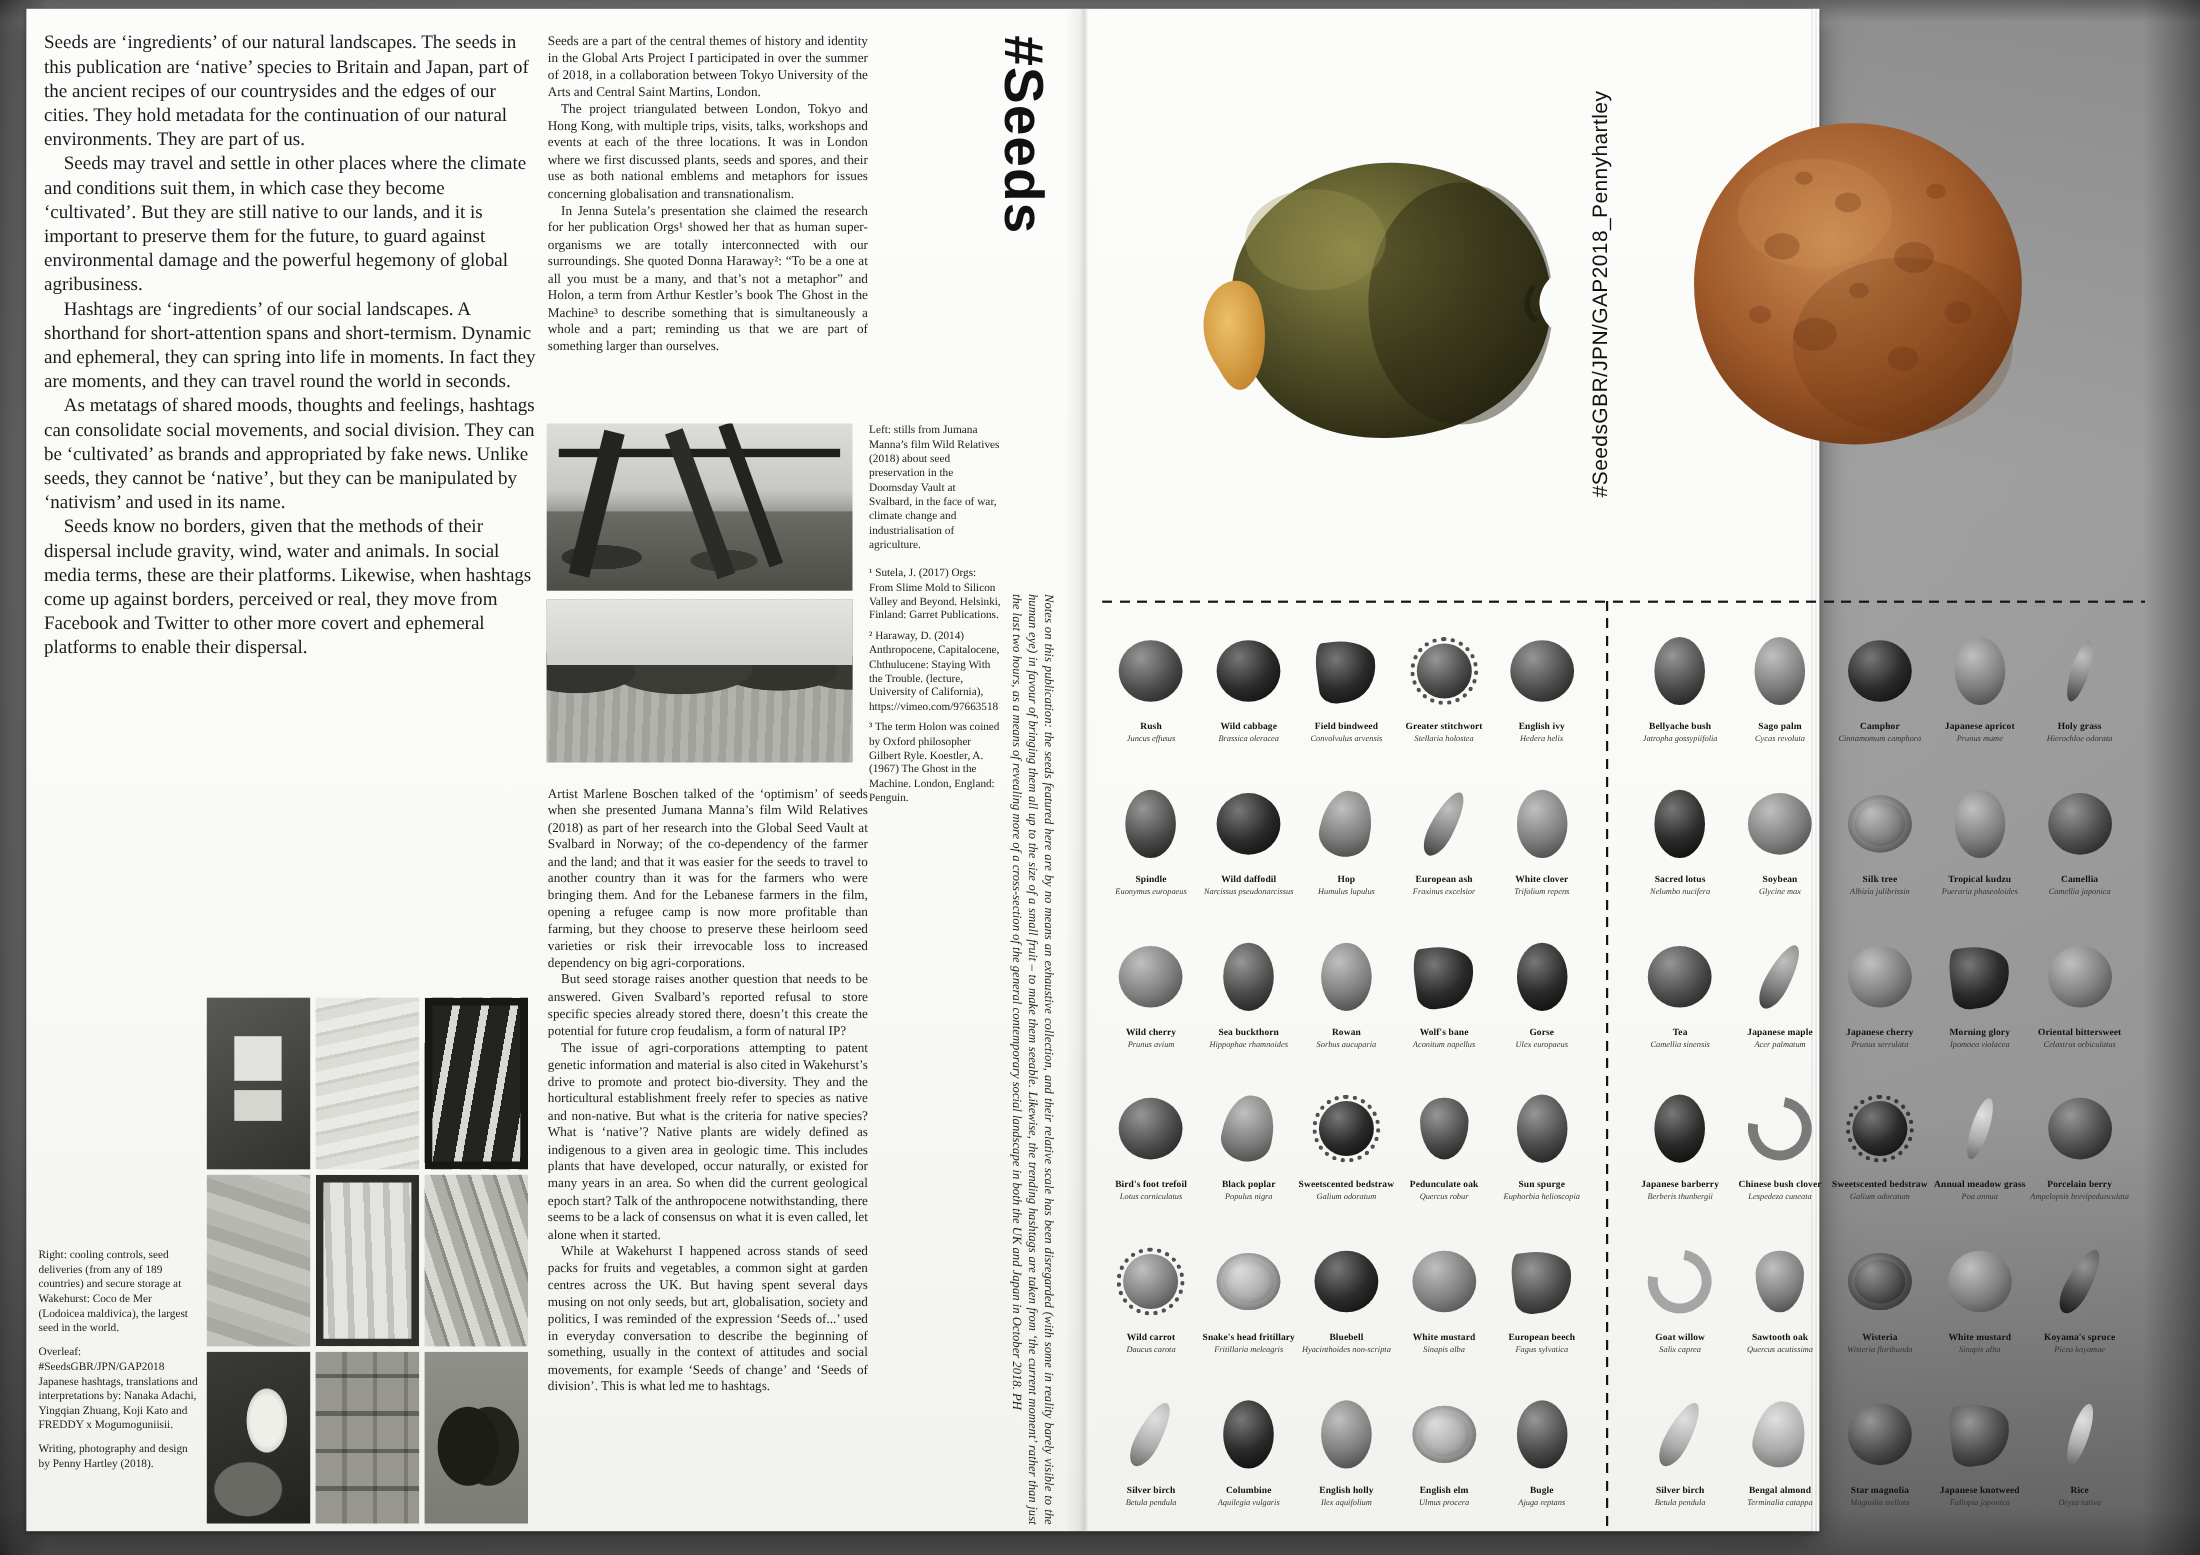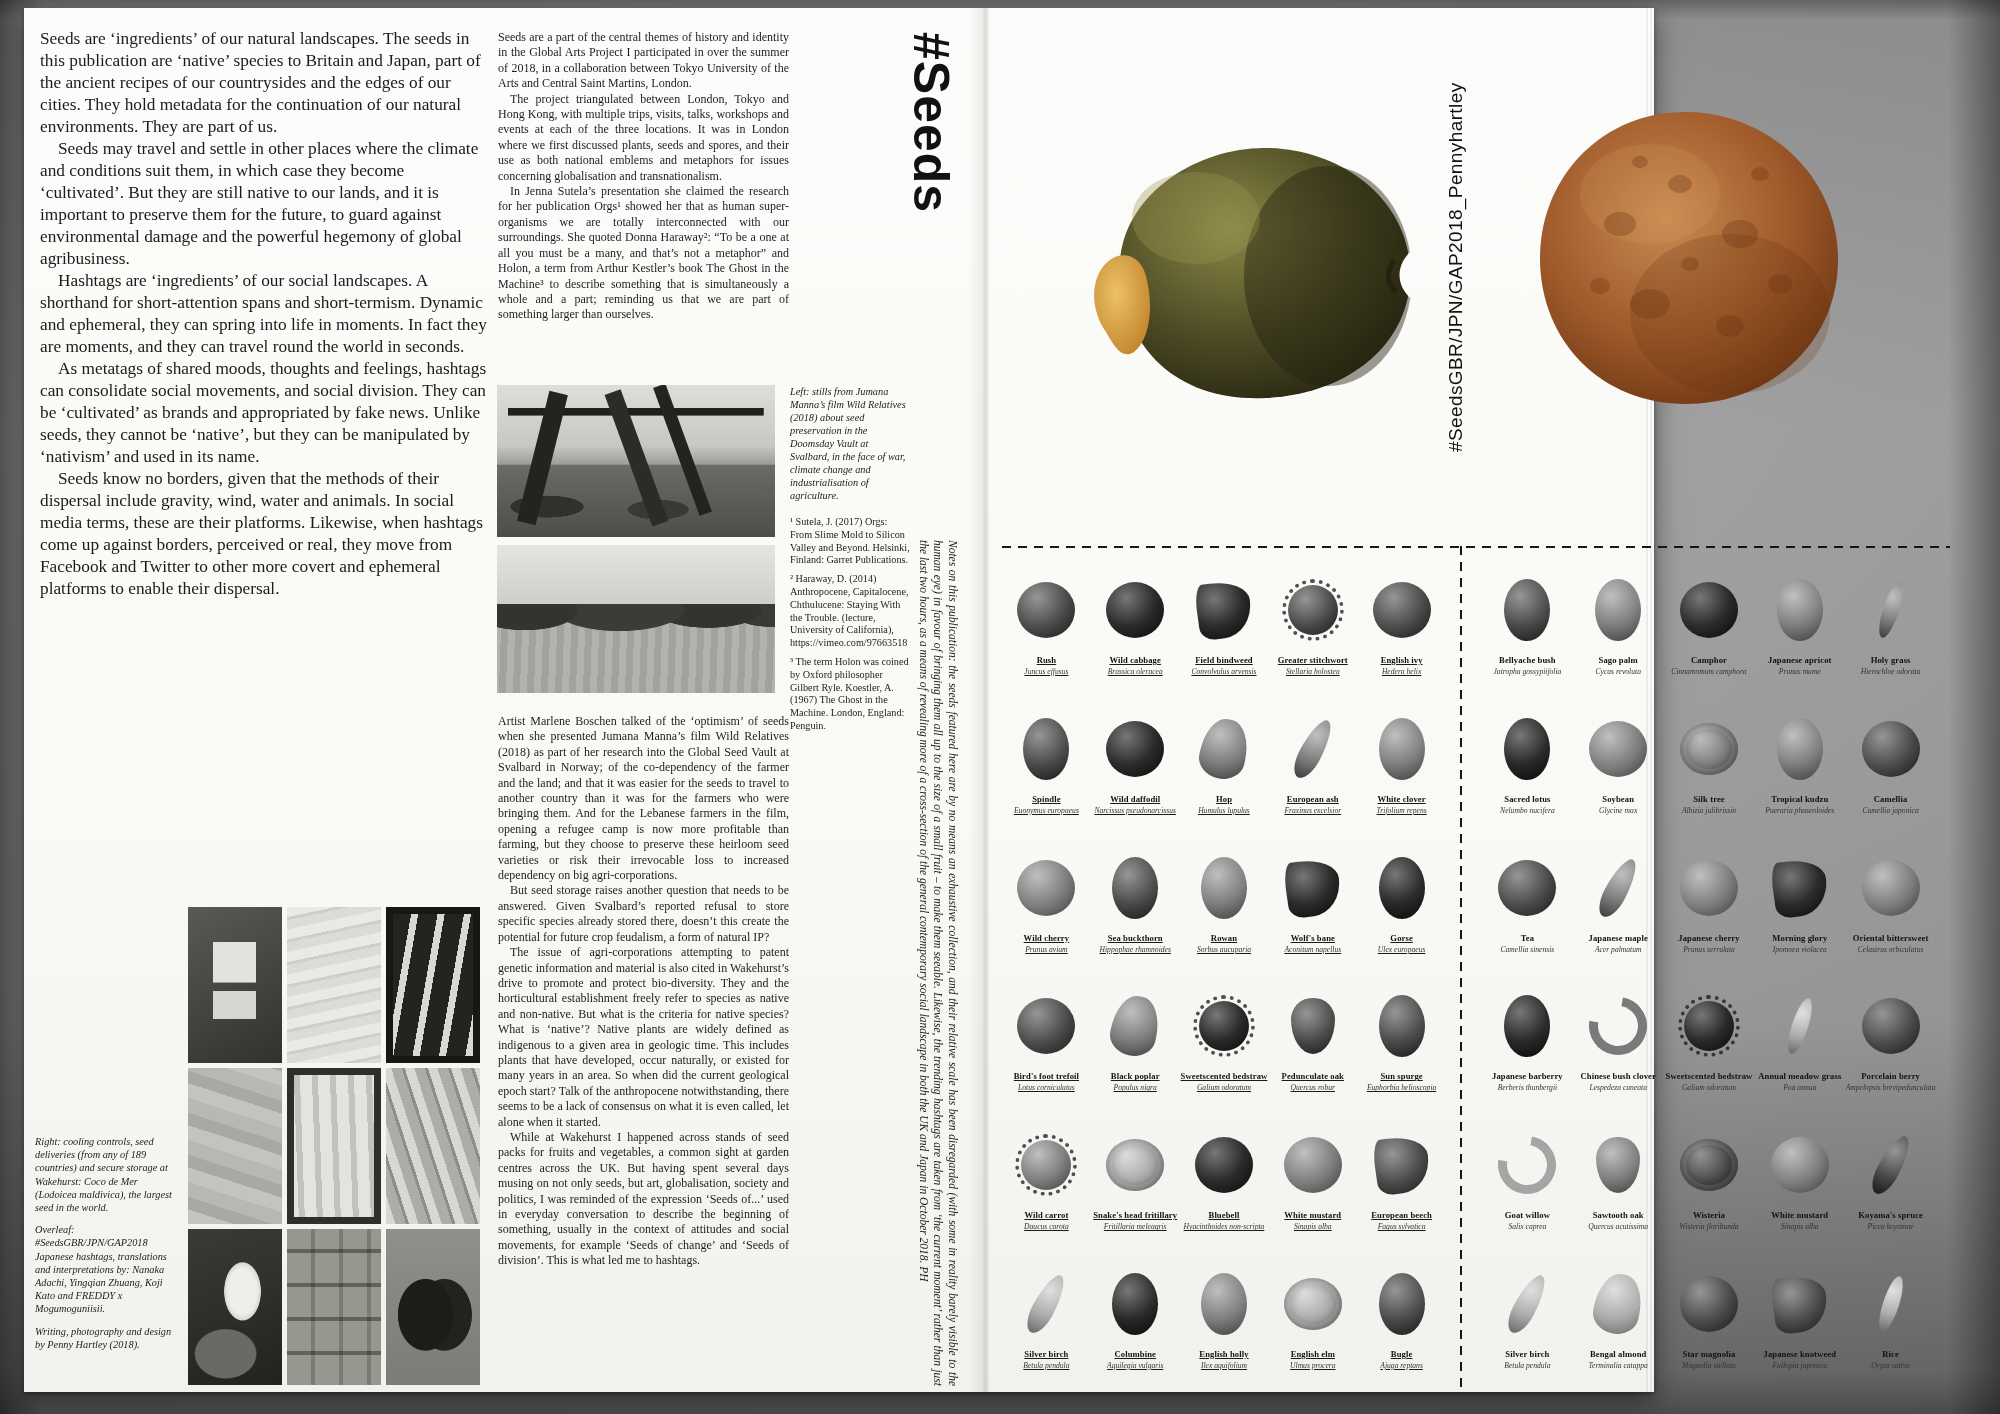--- a/index.html
+++ b/index.html
@@ -24,21 +24,21 @@
   .intro{position:absolute;left:16px;top:20px;width:450px;font-size:17.3px;line-height:22px;color:#1b1b1b;}
   .intro p{margin:0;}
   .intro p + p{text-indent:18px;}
   .article{font-size:12px;line-height:15.4px;text-align:justify;color:#1d1d1d;}
   .article p{margin:0;}
   .article p + p{text-indent:12px;}
   .article-top{position:absolute;left:474px;top:22px;width:291px;}
   .article-bottom{position:absolute;left:474px;top:706px;width:291px;}
 
   .caption-col{position:absolute;left:766px;top:377px;width:120px;}
-  .cap{font-style:italic;font-size:10.3px;line-height:13px;margin:0;color:#222;}
+  .cap{font-size:10.3px;line-height:13px;margin:0;color:#222;}
   .caption-col .cap{margin-bottom:14px;}
   .fn{font-size:10.2px;line-height:12.8px;margin:0 0 6px 0;color:#222;}
 
   .vtitle{position:absolute;left:936px;top:24px;transform:rotate(90deg);transform-origin:top left;
           font-family:"Liberation Sans",sans-serif;font-weight:700;font-size:50px;letter-spacing:1px;
           white-space:nowrap;color:#111;}
   .vnotes{position:absolute;left:936px;top:532px;width:846px;transform:rotate(90deg);transform-origin:top left;
           font-style:italic;font-size:11.5px;line-height:14.5px;text-align:justify;color:#1d1d1d;}
 
   .grid-captions{position:absolute;left:11px;top:1127px;width:146px;}
@@ -97,21 +97,21 @@
       font-family:"Liberation Sans",sans-serif;font-size:19px;font-weight:400;letter-spacing:.4px;
       white-space:nowrap;color:#111;}
   .painting{position:absolute;}
   .painting svg{display:block;width:100%;height:100%;}
   .painting-green{left:1052px;top:118px;width:348px;height:288px;}
   .painting-persimmon{left:1506px;top:96px;width:316px;height:308px;}
 
   
   .seed-panel{position:absolute;top:552px;height:833px;display:grid;grid-template-columns:repeat(5,1fr);
       grid-auto-rows:138.8px;align-content:start;}
-  .panel-uk{left:978px;width:444px;text-decoration:underline;}
+  .panel-uk{left:978px;width:444px;}
   .panel-jp{left:1458px;width:454px;}
   .seed-cell{display:flex;flex-direction:column;align-items:center;padding-top:8px;overflow:visible;}
   .seed-wrap{height:84px;display:flex;align-items:center;justify-content:center;}
   .seed{position:relative;}
   .seed-name{font-weight:700;font-size:8.6px;letter-spacing:.1px;white-space:nowrap;margin-top:3px;color:#111;}
   .seed-latin{font-style:italic;font-size:7.6px;margin-top:2px;color:#333;white-space:nowrap;}
 
   .t1{background:radial-gradient(circle at 35% 28%, #777, #2b2b2b 52%, #0a0a0a 95%);}
   .t2{background:radial-gradient(circle at 35% 28%, #969696, #4a4a4a 55%, #1c1c1c 95%);}
   .t3{background:radial-gradient(circle at 35% 28%, #c0c0c0, #7d7d7d 55%, #424242 95%);}

